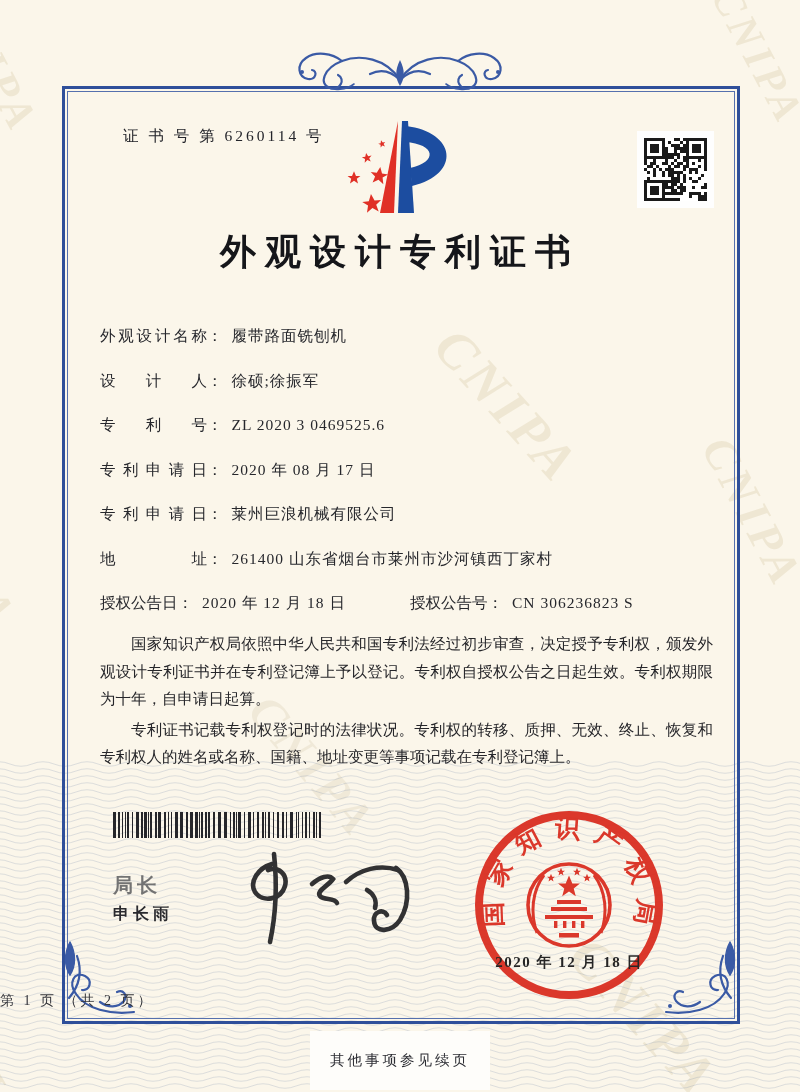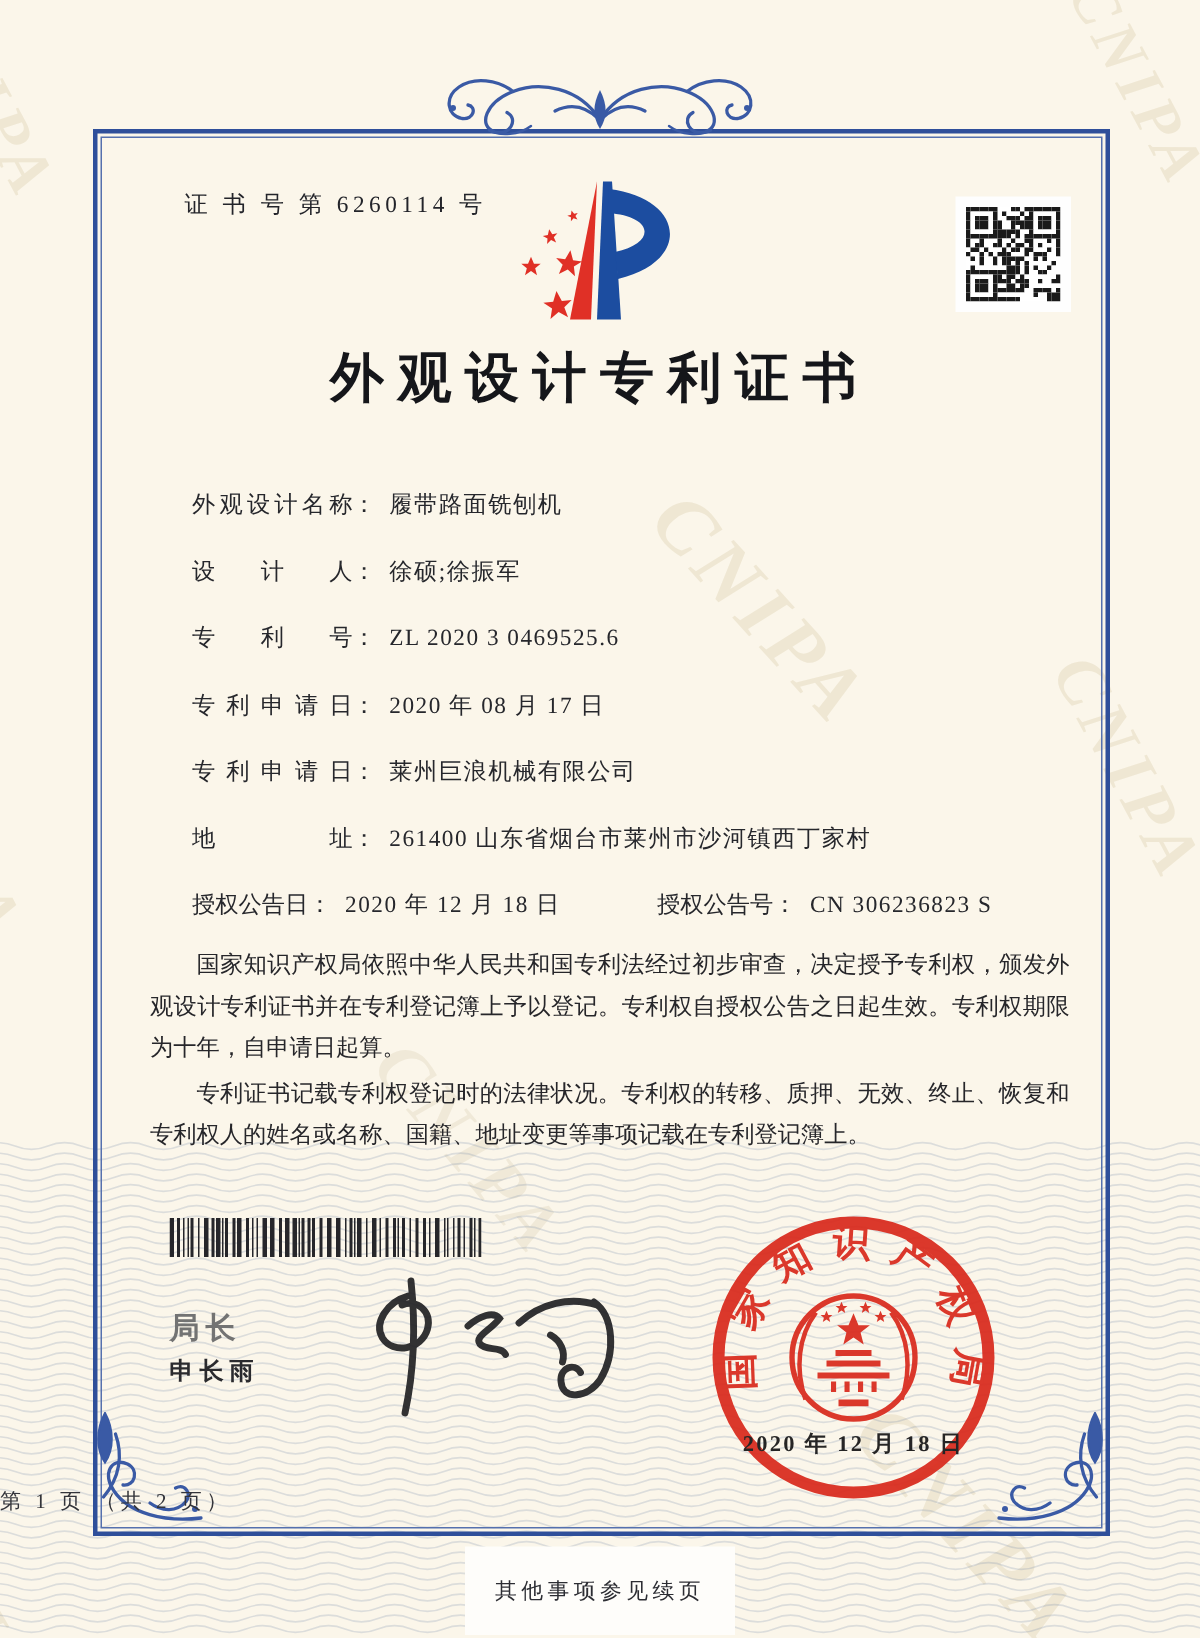--- a/index.html
+++ b/index.html
@@ -35,21 +35,21 @@
 
   .cert-no{position:absolute;left:100px;top:126px;font-size:15.5px;color:#23242a;
            letter-spacing:3px;margin-left:23px;}
   .qr-box{position:absolute;left:637px;top:131px;width:77px;height:77px;background:#fefefe;
           display:flex;align-items:center;justify-content:center;}
   .logo{position:absolute;left:322px;top:116px;width:156px;height:102px;}
   .title{position:absolute;left:0;top:228px;width:800px;text-align:center;font-size:36px;
          font-weight:bold;color:#15161a;letter-spacing:9px;}
 
   .fields{position:absolute;left:100px;top:326px;width:614px;font-size:15.5px;color:#26272c;}
-  .frow{height:20px;margin-bottom:24.5px;position:relative;white-space:nowrap;margin-left:28px;}
+  .frow{height:20px;margin-bottom:24.5px;position:relative;white-space:nowrap;}
   .flabel{display:inline-block;width:107px;text-align:justify;text-align-last:justify;}
   .fcolon{display:inline-block;}
   .fvalue{margin-left:9px;letter-spacing:1px;}
   .grant2{position:absolute;left:310px;top:0;}
 
   .paras{position:absolute;left:100px;top:630px;width:613px;font-size:15.5px;color:#26262a;
          line-height:1.78;text-align:justify;}
   .paras p{margin:0 0 3px 0;text-indent:2em;}
 
   .barcode{position:absolute;left:113px;top:812px;}

